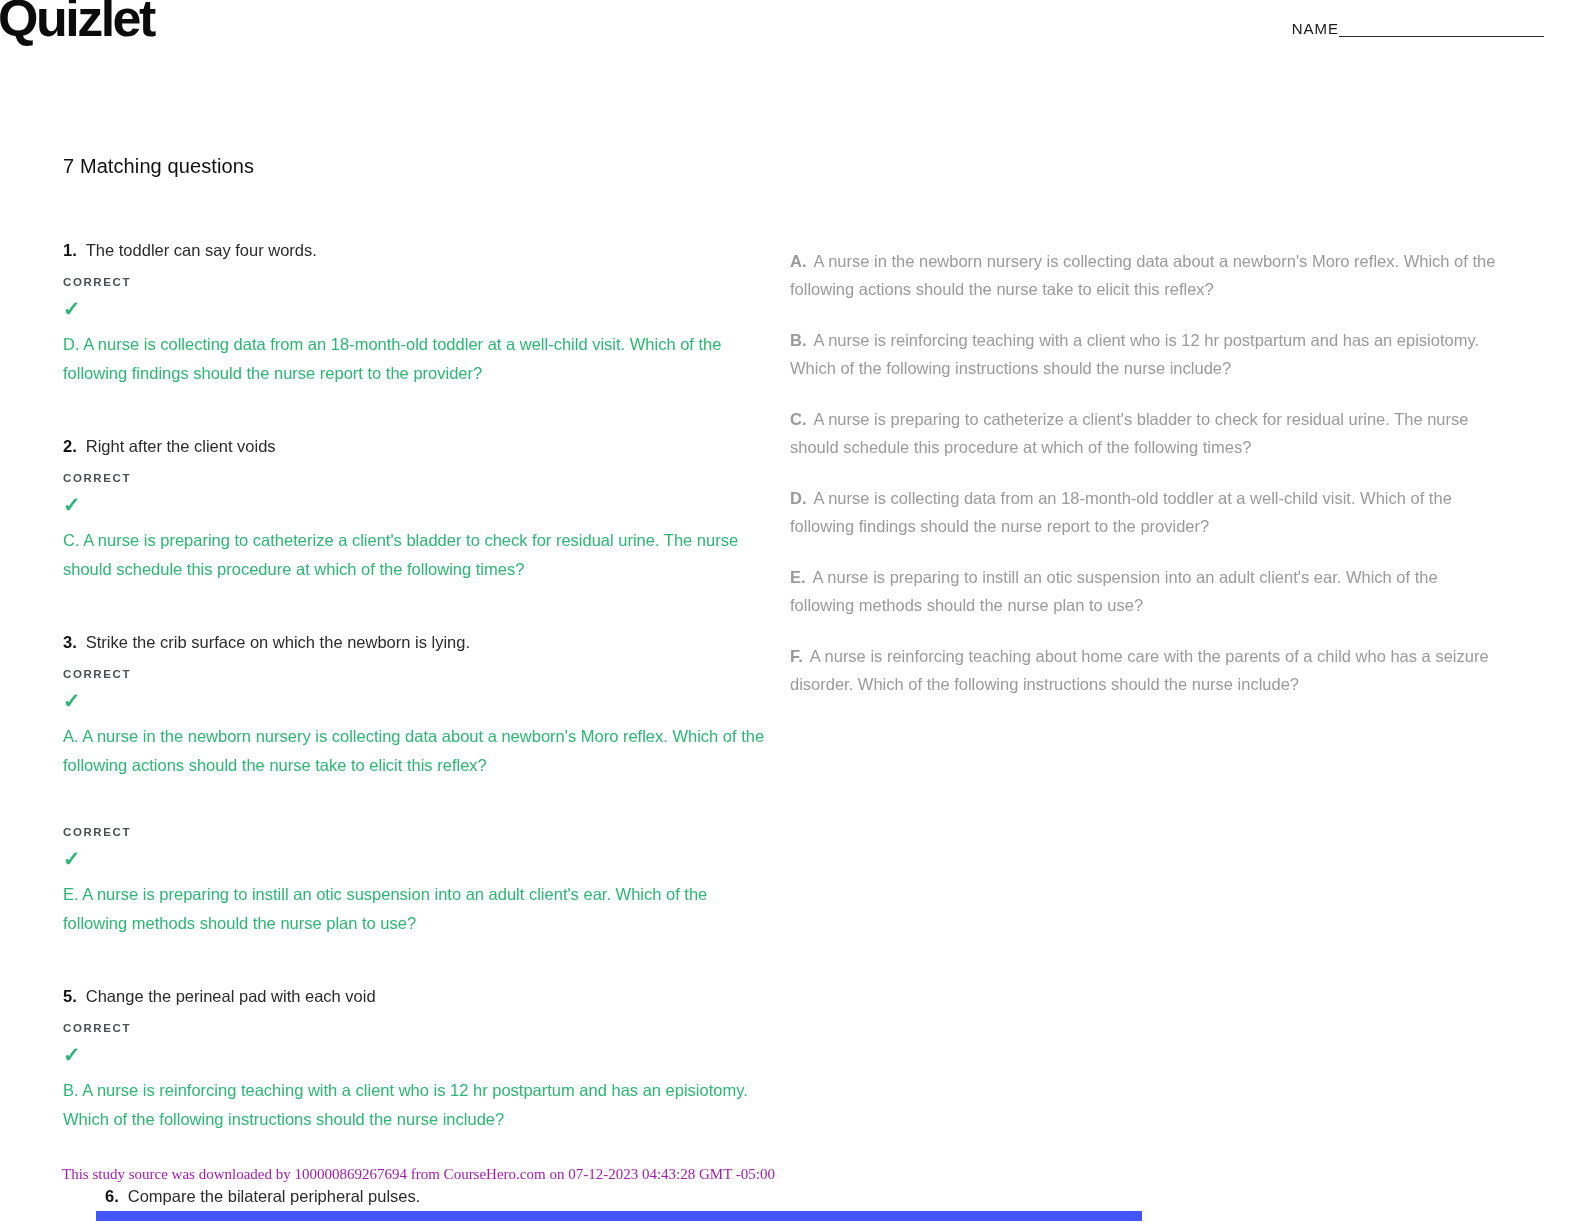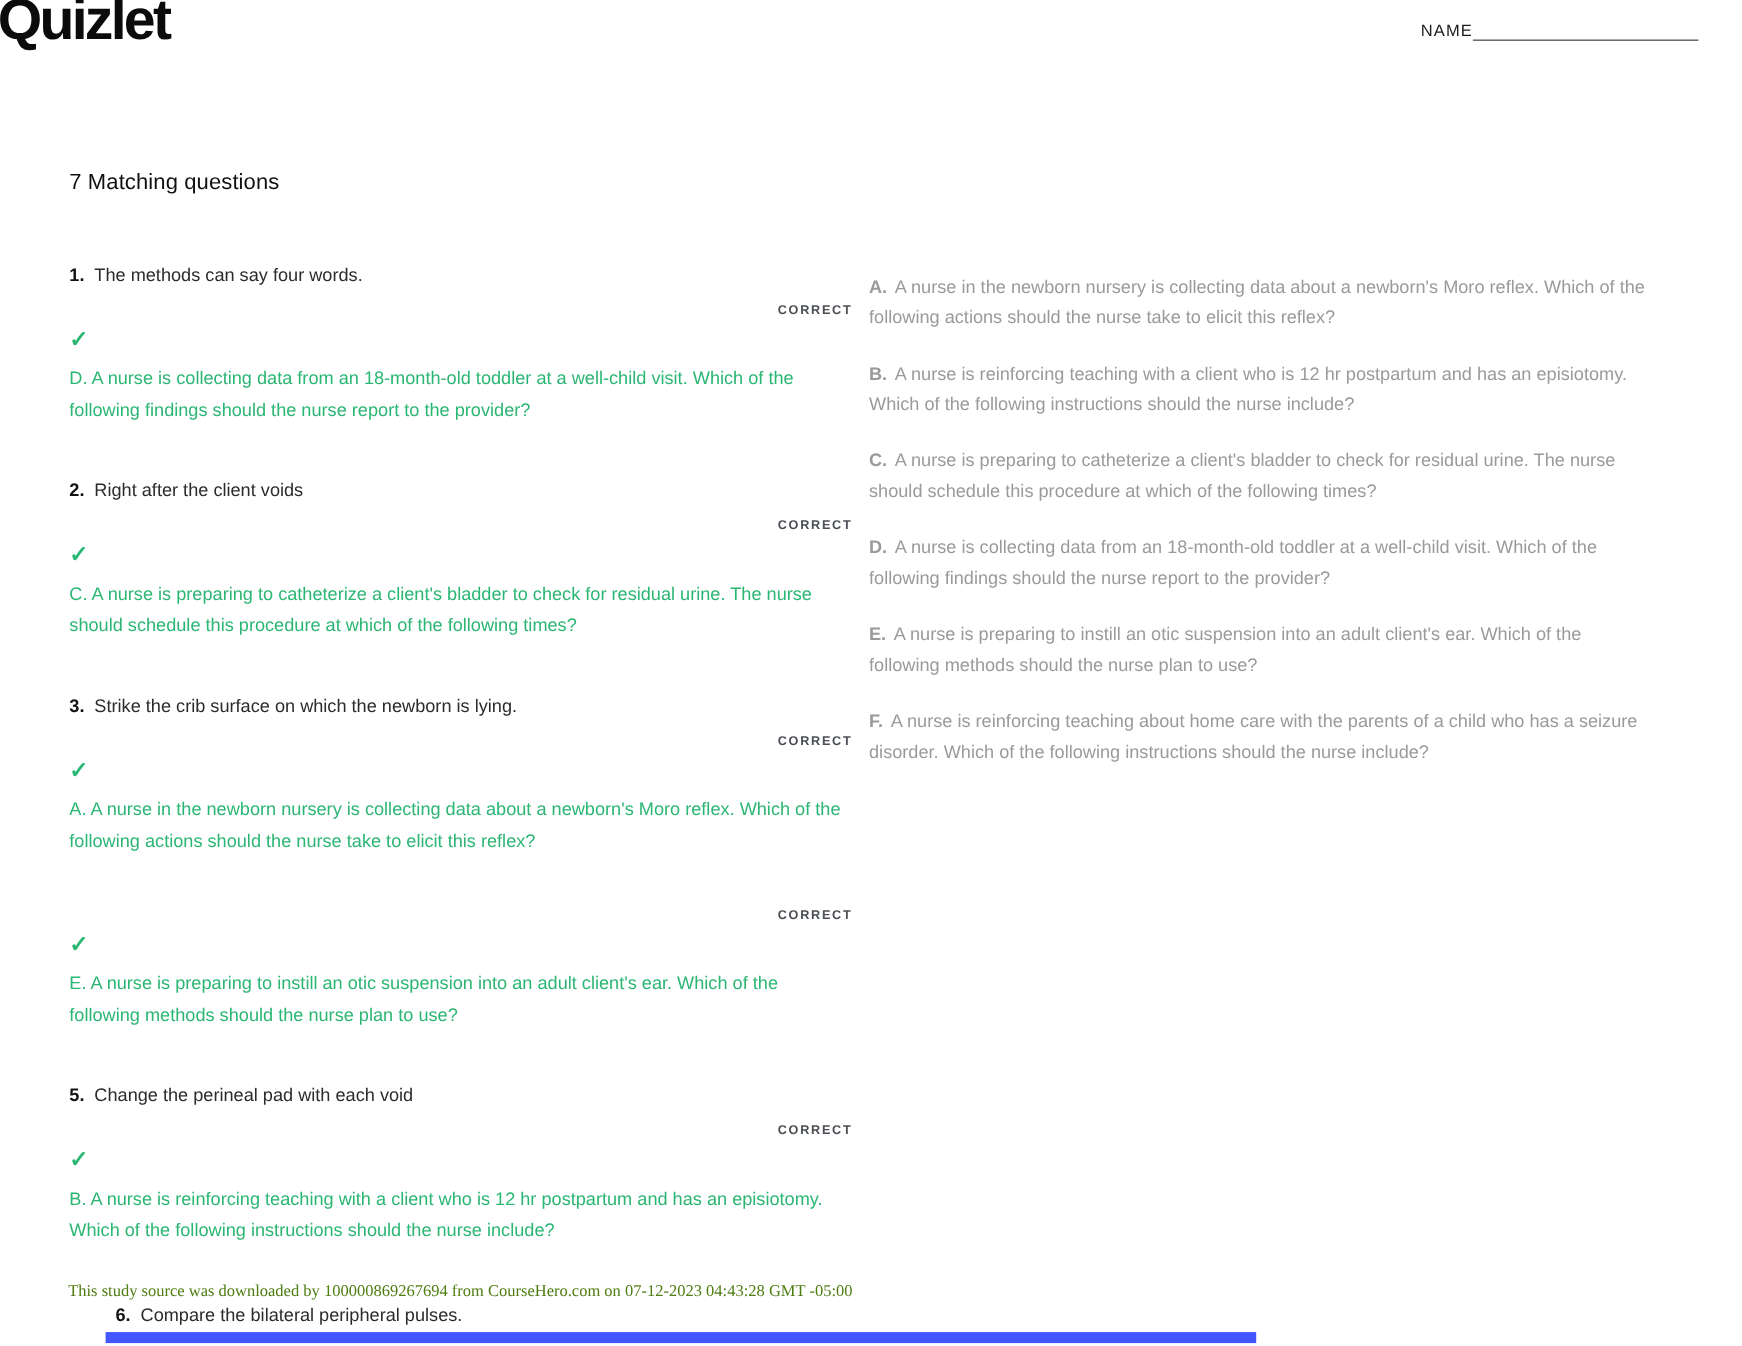--- a/index.html
+++ b/index.html
@@ -38,21 +38,21 @@
 
   
   .questions-column {
     position:absolute; left:63px; top:238px; width:712px;
   }
   .question { margin-bottom:47px; }
   .q-line { font-size:16.5px; line-height:24px; margin-bottom:14px; color:#2b2b2b; }
   .q-num { font-weight:bold; color:#121212; margin-right:9px; }
   .q-status {
     font-size:11.5px; font-weight:bold; letter-spacing:1.6px;
-    color:#4b4f54; margin-bottom:10px;text-align:right;
+    color:#4b4f54; margin-bottom:10px;
   }
   .q-check {
     color:var(--green,#2bb673); font-size:21px; font-weight:bold;
     line-height:22px; margin-bottom:10px;
   }
   .q-answer {
     color:var(--green,#2bb673); font-size:16.5px; line-height:28.5px;
   }
 
   
@@ -62,21 +62,21 @@
   .option {
     margin-bottom:24px; font-size:16.5px; line-height:27.5px;
     color:var(--gray,#9a9a9a);
   }
   .opt-letter { font-weight:bold; margin-right:7px; }
 
   
   .watermark {
     position:absolute; left:62px; top:1166px;
     font-family:"Liberation Serif", serif;
-    font-size:15px; color:#4d7c0f;
+    font-size:15px; color:#a21caf;
   }
   .question-overflow {
     position:absolute; left:63px; top:1184px; width:712px;
   }
   .question-overflow .question { margin-bottom:0; }
   .question-overflow .q-line { margin-bottom:0;margin-left:42px; }
   .highlight-bar {
     position:absolute; left:96px; top:1211px;
     width:1046px; height:10px;
     background:var(--blue_bar,#4255ff);
@@ -89,21 +89,21 @@
 <div class="name-block">
   <span class="name-label">NAME</span>
   <span class="name-line"></span>
 </div>
 
 <div class="page-title">7 Matching questions</div>
 
 <div class="questions-column" id="questions-column">
     <div class="question">
     <div class="q-line">
-      <span class="q-num">1.</span><span class="q-prompt">The methods can say four words.</span>
+      <span class="q-num">1.</span><span class="q-prompt">The toddler can say four words.</span>
     </div>
     <div class="q-status">CORRECT</div>
     <div class="q-check">✓</div>
     <div class="q-answer">D. A nurse is collecting data from an 18-month-old toddler at a well-child visit. Which of the following findings should the nurse report to the provider?</div>
   </div>
     <div class="question">
     <div class="q-line">
       <span class="q-num">2.</span><span class="q-prompt">Right after the client voids</span>
     </div>
     <div class="q-status">CORRECT</div>

